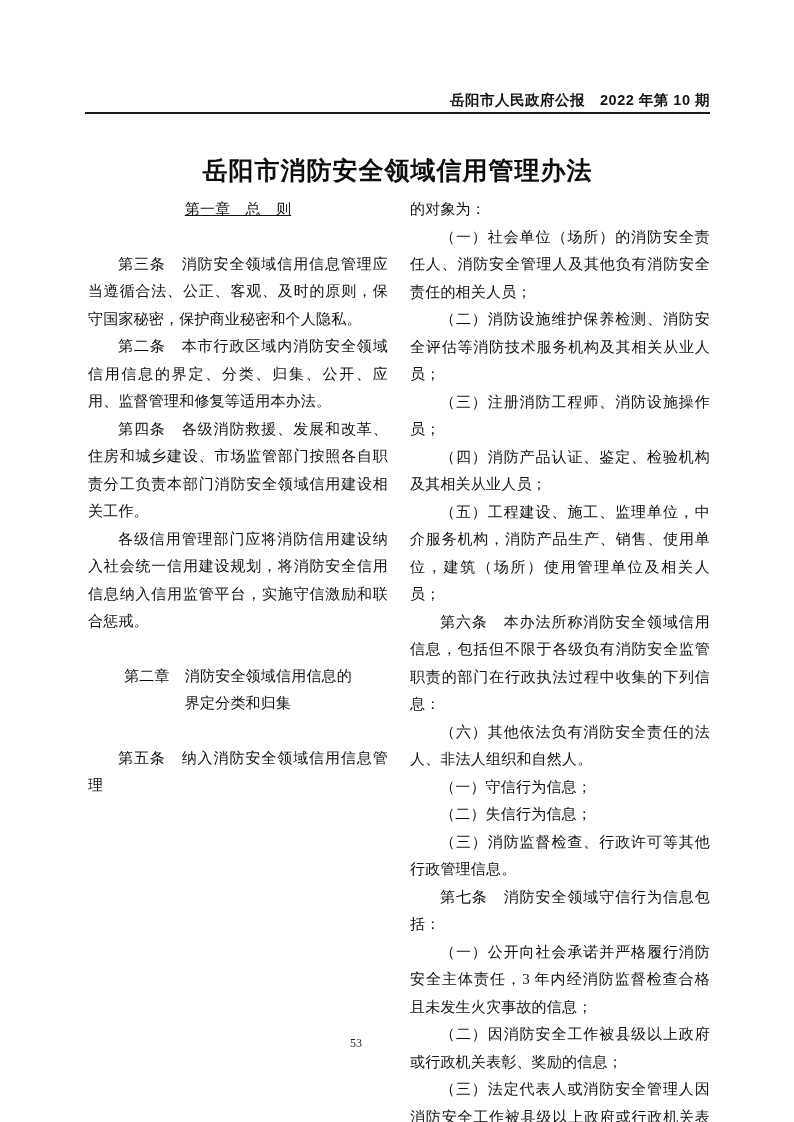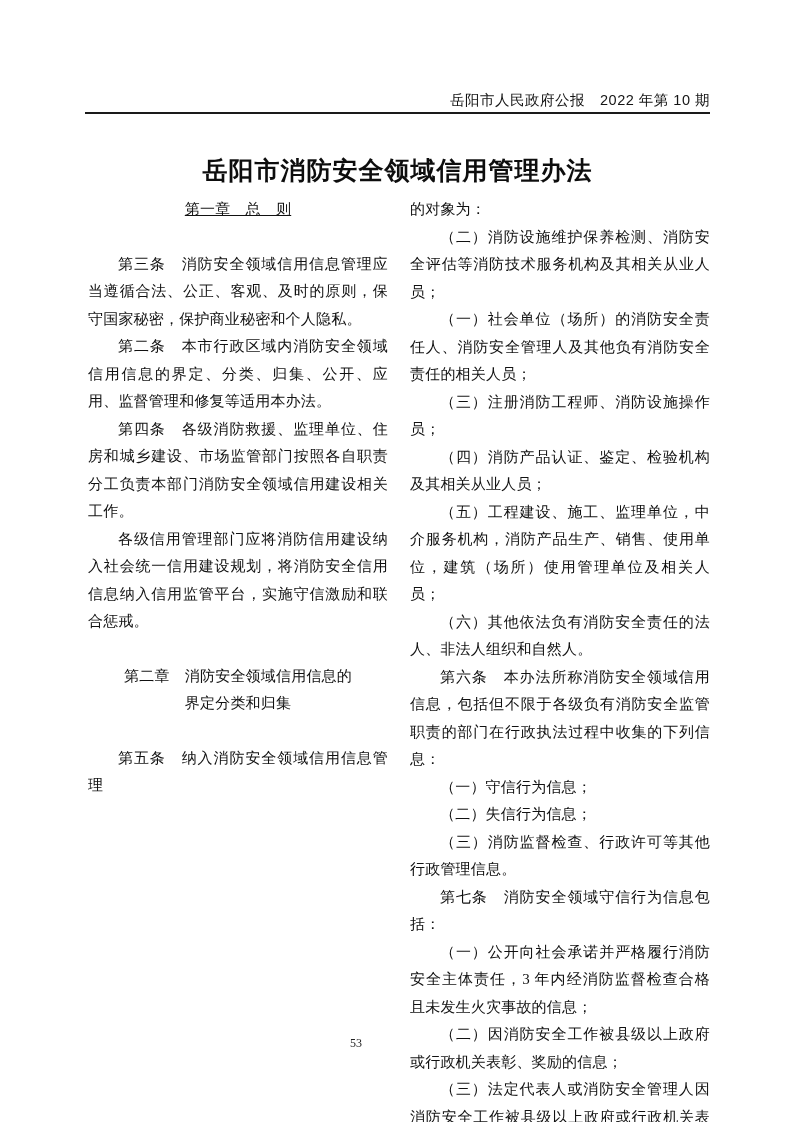--- a/index.html
+++ b/index.html
@@ -18,21 +18,21 @@
     overflow: hidden;
   }
   
   .gazette-header {
     position: absolute;
     top: 91px;
     left: 85px;
     width: 625px;
     text-align: right;
     font-family: "Liberation Sans", sans-serif;
-    font-weight: normal;
+    font-weight: bold;
     font-size: 14.5px;
     letter-spacing: 0.5px;
     color: #141414;
   }
   .header-rule {
     position: absolute;
     top: 112px;
     left: 85px;
     width: 625px;
     height: 2px;
@@ -101,35 +101,35 @@
 
   <div class="header-rule"></div>
 
   <h1 class="doc-title">岳阳市消防安全领域信用管理办法</h1>
 
   <div class="columns">
     <div class="column" id="left-col">
         <p class="chapter chapter-single">第一章　总　则</p>
         <p class="para">第三条　消防安全领域信用信息管理应当遵循合法、公正、客观、及时的原则，保守国家秘密，保护商业秘密和个人隐私。</p>
         <p class="para">第二条　本市行政区域内消防安全领域信用信息的界定、分类、归集、公开、应用、监督管理和修复等适用本办法。</p>
-        <p class="para">第四条　各级消防救援、监理单位、住房和城乡建设、市场监管部门按照各自职责分工负责本部门消防安全领域信用建设相关工作。</p>
+        <p class="para">第四条　各级消防救援、发展和改革、住房和城乡建设、市场监管部门按照各自职责分工负责本部门消防安全领域信用建设相关工作。</p>
         <p class="para">各级信用管理部门应将消防信用建设纳入社会统一信用建设规划，将消防安全信用信息纳入信用监管平台，实施守信激励和联合惩戒。</p>
         <p class="chapter chapter-top">第二章　消防安全领域信用信息的</p>
         <p class="chapter chapter-bottom">界定分类和归集</p>
         <p class="para">第五条　纳入消防安全领域信用信息管理</p>
       </div>
     <div class="column" id="right-col">
         <p class="cont">的对象为：</p>
+        <p class="para">（一）社会单位（场所）的消防安全责任人、消防安全管理人及其他负有消防安全责任的相关人员；</p>
         <p class="para">（二）消防设施维护保养检测、消防安全评估等消防技术服务机构及其相关从业人员；</p>
-        <p class="para">（一）社会单位（场所）的消防安全责任人、消防安全管理人及其他负有消防安全责任的相关人员；</p>
         <p class="para">（三）注册消防工程师、消防设施操作员；</p>
         <p class="para">（四）消防产品认证、鉴定、检验机构及其相关从业人员；</p>
         <p class="para">（五）工程建设、施工、监理单位，中介服务机构，消防产品生产、销售、使用单位，建筑（场所）使用管理单位及相关人员；</p>
+        <p class="para">第六条　本办法所称消防安全领域信用信息，包括但不限于各级负有消防安全监管职责的部门在行政执法过程中收集的下列信息：</p>
         <p class="para">（六）其他依法负有消防安全责任的法人、非法人组织和自然人。</p>
-        <p class="para">第六条　本办法所称消防安全领域信用信息，包括但不限于各级负有消防安全监管职责的部门在行政执法过程中收集的下列信息：</p>
         <p class="para">（一）守信行为信息；</p>
         <p class="para">（二）失信行为信息；</p>
         <p class="para">（三）消防监督检查、行政许可等其他行政管理信息。</p>
         <p class="para">第七条　消防安全领域守信行为信息包括：</p>
         <p class="para">（一）公开向社会承诺并严格履行消防安全主体责任，3 年内经消防监督检查合格且未发生火灾事故的信息；</p>
         <p class="para">（二）因消防安全工作被县级以上政府或行政机关表彰、奖励的信息；</p>
         <p class="para">（三）法定代表人或消防安全管理人因消防安全工作被县级以上政府或行政机关表彰、奖励的信息；</p>
       </div>
   </div>
 

